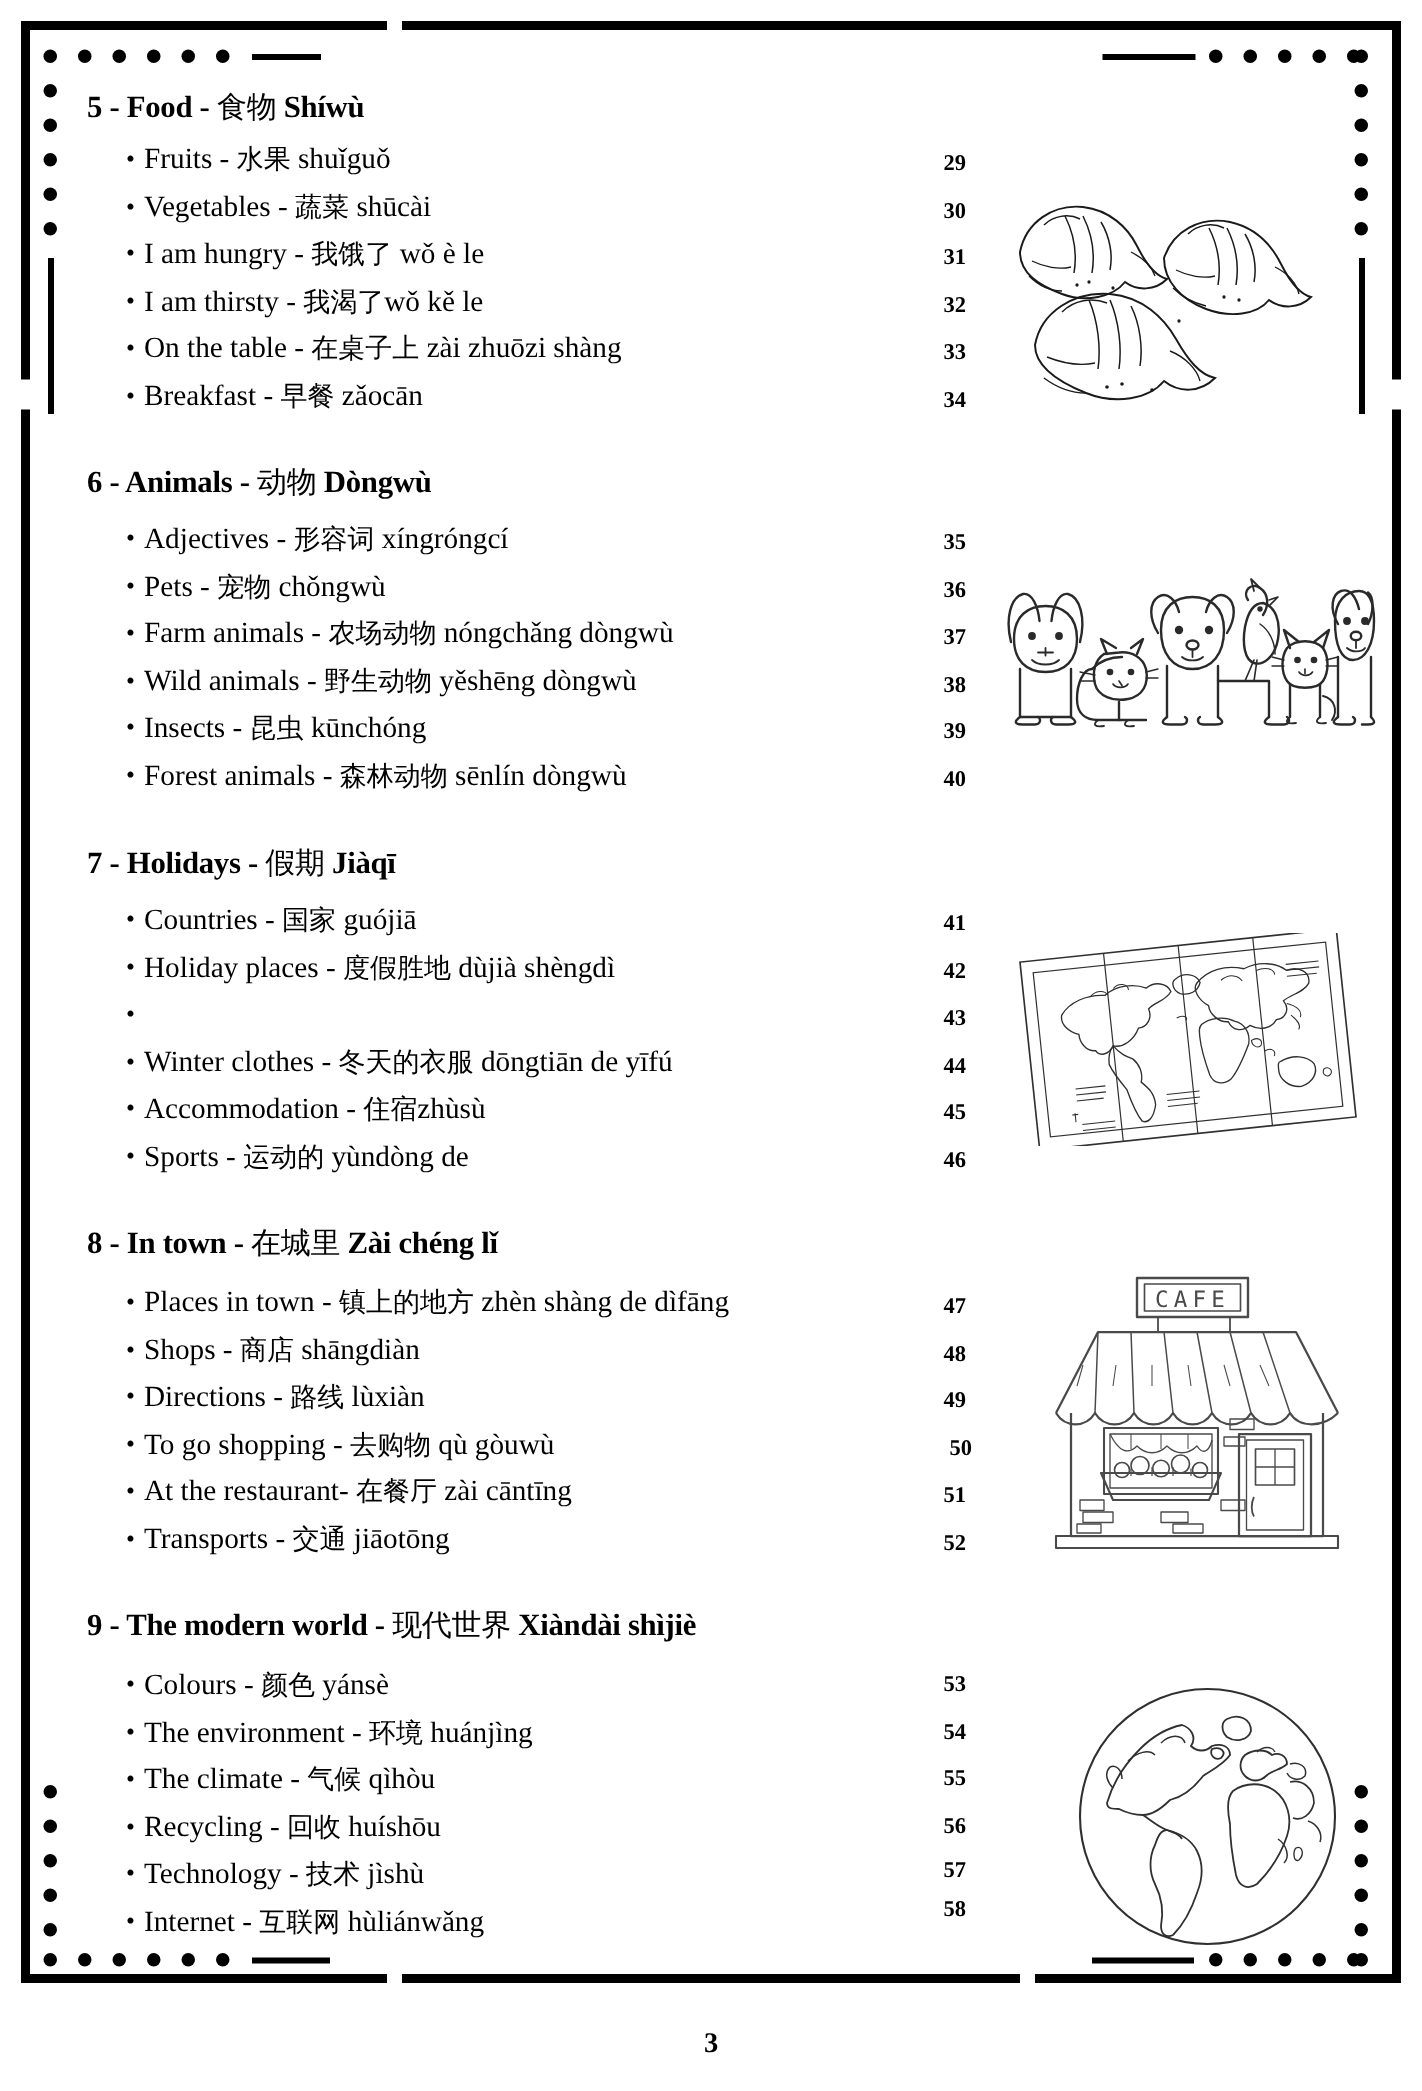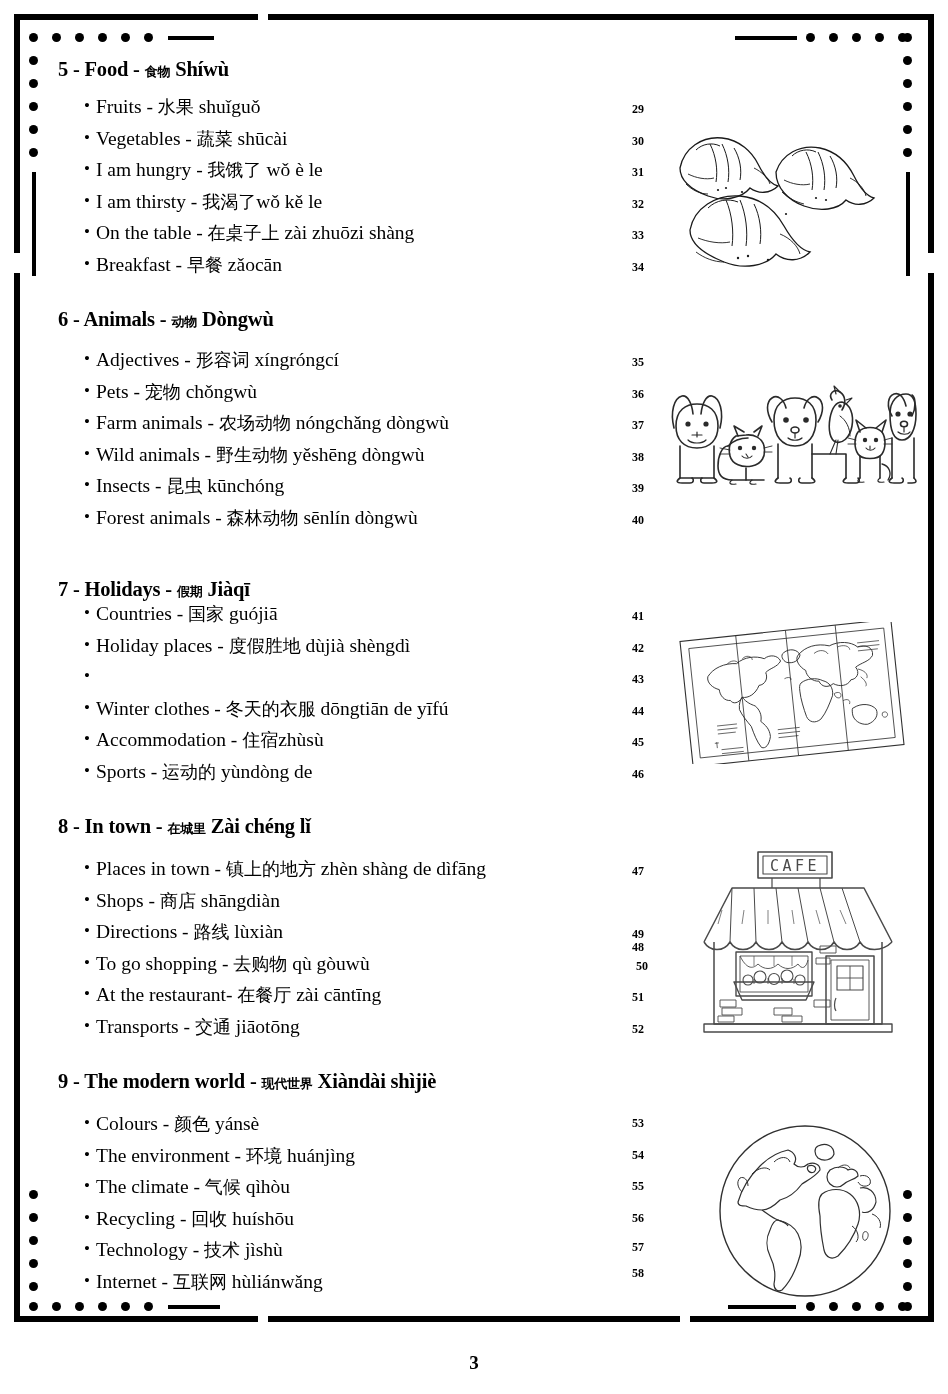--- a/index.html
+++ b/index.html
@@ -15,32 +15,32 @@
   .dot{position:absolute;width:9px;height:9px;border-radius:50%;background:#000;}
   .bar{position:absolute;background:#000;}
 
   
   .content{position:absolute;left:0;top:0;width:948px;height:1394px;}
   .section{position:absolute;left:0;width:948px;}
   .sec-title{
     font-weight:bold;font-size:20.5px;letter-spacing:-0.2px;
     white-space:nowrap;
   }
-  .sec-title .cjk{font-family:"DejaVu Sans",sans-serif;font-weight:bold;font-size:13px;}
+  .sec-title .cjk{font-family:"DejaVu Sans",sans-serif;font-weight:normal;font-size:20px;}
   .entries{margin:0;padding:0;list-style:none;position:relative;}
   .entry{position:relative;height:31.5px;}
   .entry .bullet{position:absolute;left:0;top:-1px;font-size:17px;line-height:31.5px;}
   .entry .label{
     position:absolute;left:12px;top:0;line-height:31.5px;
     font-size:19.5px;white-space:nowrap;
   }
   .entry .label .cjk{font-family:"DejaVu Sans",sans-serif;font-size:18px;}
   .entry .pnum{
     position:absolute;width:60px;text-align:right;
-    font-weight:bold;font-size:12px;line-height:31.5px;
+    font-weight:bold;font-size:15px;line-height:31.5px;
   }
   .illus{position:absolute;}
   .illus svg{display:block;}
   .pagefoot{
     position:absolute;width:948px;text-align:center;
     font-weight:bold;font-size:19px;
   }
 </style>
 </head>
 <body>
@@ -302,21 +302,21 @@
       <circle cx="250" cy="32" r="2.6" fill="#2a2a2a" stroke="none"></circle>
       <ellipse cx="244" cy="42" rx="3.5" ry="2.8"></ellipse>
       <path d="M244 45 L244 50 M238 50 C241 53 248 53 250 50" stroke-width="1.2"></path>
       <path d="M232 56 L232 96 M254 56 L254 96"></path>
       <path d="M232 96 C228 99 228 101 234 101 L240 101 C244 101 244 97 242 96"></path>
       <path d="M254 96 C257 99 257 101 252 101 L248 101"></path>
     </svg>
   </div>
 
   <div class="section" style="top:562px;">
-    <div class="sec-title" style="position:absolute;left:58px;top:0;margin-top:16px;">7 - Holidays - <span class="cjk">假期</span> Jiàqī</div>
+    <div class="sec-title" style="position:absolute;left:58px;top:0;">7 - Holidays - <span class="cjk">假期</span> Jiàqī</div>
     <ul class="entries" style="position:absolute;left:84px;top:36px;width:580px;">
       <li class="entry">
         <span class="bullet">•</span>
         <span class="label">Countries - <span class="cjk">国家</span> guójiā</span>
         <span class="pnum" style="left:500px;top:3px;">41</span>
       </li>
       <li class="entry">
         <span class="bullet">•</span>
         <span class="label">Holiday places - <span class="cjk">度假胜地</span> dùjià shèngdì</span>
         <span class="pnum" style="left:500px;top:3px;">42</span>
@@ -384,21 +384,21 @@
     <div class="sec-title" style="position:absolute;left:58px;top:0;">8 - In town - <span class="cjk">在城里</span> Zài chéng lǐ</div>
     <ul class="entries" style="position:absolute;left:84px;top:38px;width:580px;">
       <li class="entry">
         <span class="bullet">•</span>
         <span class="label">Places in town - <span class="cjk">镇上的地方</span> zhèn shàng de dìfāng</span>
         <span class="pnum" style="left:500px;top:3px;">47</span>
       </li>
       <li class="entry">
         <span class="bullet">•</span>
         <span class="label">Shops - <span class="cjk">商店</span> shāngdiàn</span>
-        <span class="pnum" style="left:500px;top:3px;margin-top:44px;">48</span>
+        <span class="pnum" style="left:500px;top:3px;">48</span>
       </li>
       <li class="entry">
         <span class="bullet">•</span>
         <span class="label">Directions - <span class="cjk">路线</span> lùxiàn</span>
         <span class="pnum" style="left:500px;top:3px;">49</span>
       </li>
       <li class="entry">
         <span class="bullet">•</span>
         <span class="label">To go shopping - <span class="cjk">去购物</span> qù gòuwù</span>
         <span class="pnum" style="left:504px;top:3px;">50</span>

